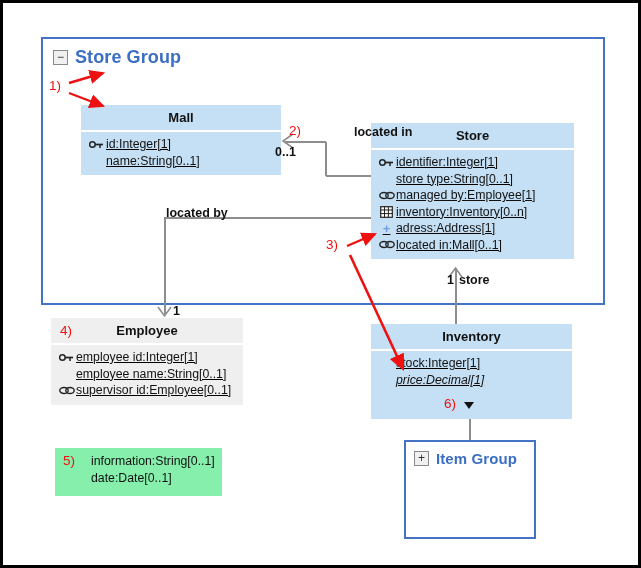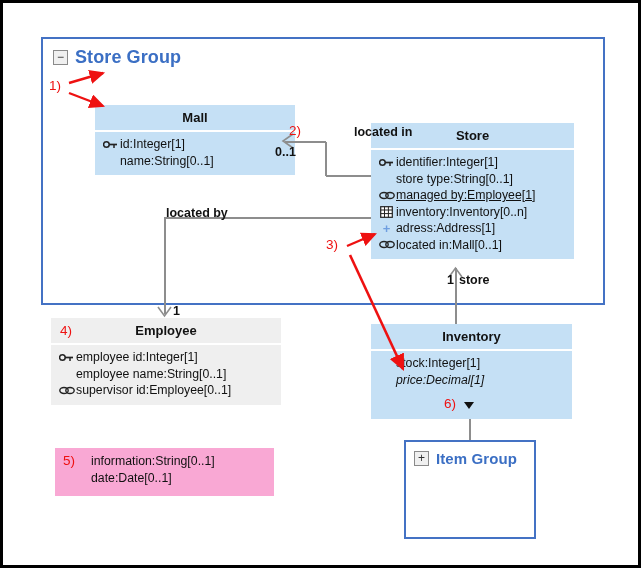--- a/index.html
+++ b/index.html
@@ -64,21 +64,21 @@
   .cls-title {
     text-align: center;
     font-size: 13px;
     font-weight: bold;
     color: #111;
     padding: 5px 0 5px 0;
     border-bottom: 2px solid #ffffff;
     white-space: nowrap;
   }
   .cls.gray .cls-title { border-bottom: 2px solid #ffffff; }
-  .cls-body { padding: 4px 0 6px 0; }
+  .cls-body { padding: 4px 0 6px 0; text-decoration: underline; }
   .attr {
     display: flex;
     align-items: flex-start;
     font-size: 12.3px;
     color: #111;
     line-height: 16.5px;
     padding: 0 4px 0 7px;
     white-space: nowrap;
   }
   .attr .ic {
@@ -129,42 +129,42 @@
     border-left: 5px solid transparent;
     border-right: 5px solid transparent;
     border-top: 7px solid #111111;
   }
   svg.overlay {
     position: absolute; left: 0; top: 0;
     width: 641px; height: 568px;
     pointer-events: none;
   }
   #info-note {
-    left: 52px; top: 445px; width: 219px; height: 48px;
-    background: #f9a8d4;
+    left: 52px; top: 445px; width: 167px; height: 48px;
+    background: #86efac;
   }
   #info-note .nline {
     font-size: 12.3px; color: #111; line-height: 16.5px;
     padding-left: 36px; white-space: nowrap;
   }
   #info-note .nline:first-child { padding-top: 5px; }
 </style>
 </head>
 <body>
 
 <div id="canvas">
 
   <div id="store-group" class="abs">
     <div class="group-header">
       <span class="expander">−</span>
       <span class="group-title">Store Group</span>
     </div>
   </div>
 
-  <div class="abs cls" style="left:92px; top:102px; width:200px;">
+  <div class="abs cls" style="left:78px; top:102px; width:200px;">
     <div class="cls-title">Mall</div>
     <div class="cls-body">
       <div class="attr">
         <span class="ic">
           <svg width="15" height="11" viewBox="0 0 15 11">
             <circle cx="3.4" cy="5.5" r="2.8" fill="none" stroke="#222" stroke-width="1.5"></circle>
             <line x1="6" y1="5.5" x2="14" y2="5.5" stroke="#222" stroke-width="1.7"></line>
             <line x1="11" y1="5.5" x2="11" y2="9" stroke="#222" stroke-width="1.5"></line>
           </svg>
         </span>
@@ -226,21 +226,21 @@
           <svg width="16" height="11" viewBox="0 0 16 11">
             <ellipse cx="5" cy="5.5" rx="4.2" ry="3" fill="none" stroke="#222" stroke-width="1.4"></ellipse>
             <ellipse cx="11" cy="5.5" rx="4.2" ry="3" fill="none" stroke="#222" stroke-width="1.4"></ellipse>
           </svg>
         </span>
         <span class="txt">located in:Mall[0..1]</span>
       </div>
     </div>
   </div>
 
-  <div class="abs cls gray" style="left:48px; top:315px; width:230px;">
+  <div class="abs cls gray" style="left:48px; top:315px; width:192px;">
     <div class="cls-title">Employee</div>
     <div class="cls-body">
       <div class="attr">
         <span class="ic">
           <svg width="15" height="11" viewBox="0 0 15 11">
             <circle cx="3.4" cy="5.5" r="2.8" fill="none" stroke="#222" stroke-width="1.5"></circle>
             <line x1="6" y1="5.5" x2="14" y2="5.5" stroke="#222" stroke-width="1.7"></line>
             <line x1="11" y1="5.5" x2="11" y2="9" stroke="#222" stroke-width="1.5"></line>
           </svg>
         </span>

